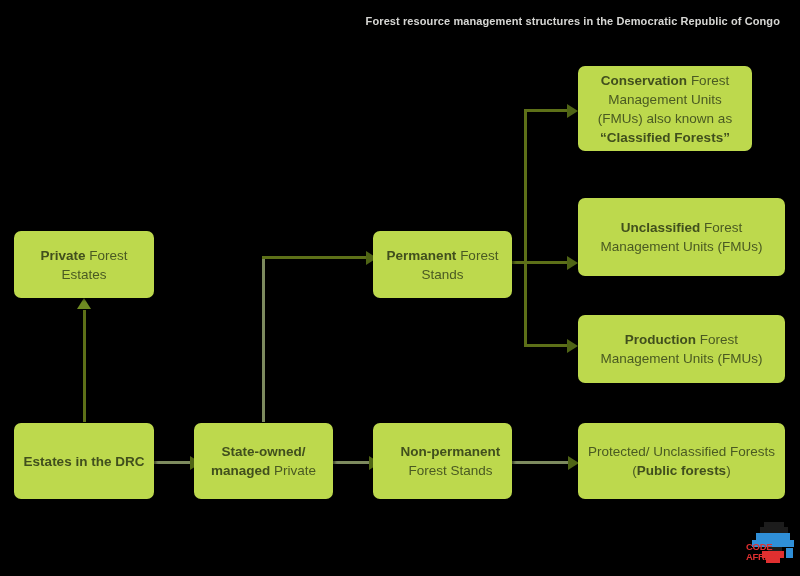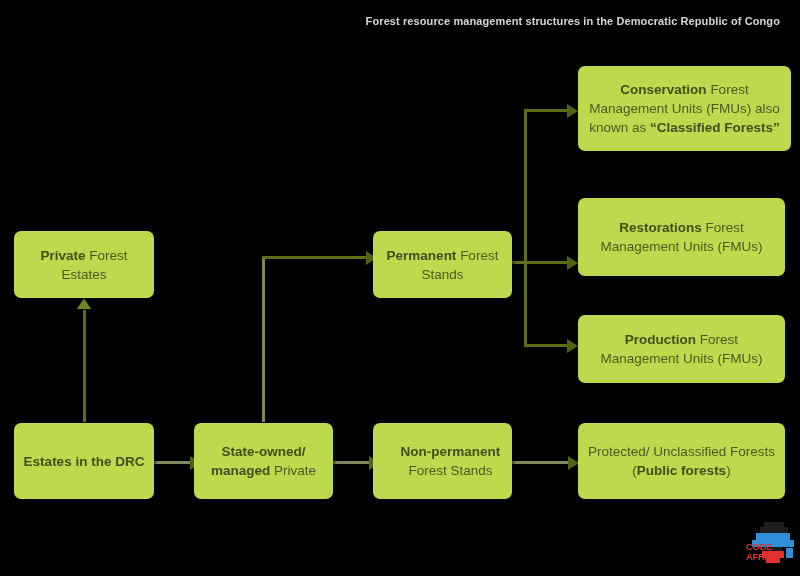--- a/index.html
+++ b/index.html
@@ -175,27 +175,27 @@
   <div class="node" style="left:373px; top:231px; width:139px; height:67px;">
     <span class="txt"><b>Permanent</b><span> Forest Stands</span></span>
   </div>
 
   
   <div class="node" style="left:373px; top:423px; width:139px; height:76px;padding-left:24px;">
     <span class="txt"><b>Non-permanent</b><span> Forest Stands</span></span>
   </div>
 
   
-  <div class="node" style="left:578px; top:66px; width:213px; height:85px;">
+  <div class="node" style="left:578px; top:66px; width:174px; height:85px;">
     <span class="txt"><b>Conservation</b><span> Forest Management Units (FMUs) also known as </span><b>“Classified Forests”</b></span>
   </div>
 
   
   <div class="node" style="left:578px; top:198px; width:207px; height:78px;">
-    <span class="txt"><b>Restorations</b><span> Forest Management Units (FMUs)</span></span>
+    <span class="txt"><b>Unclassified</b><span> Forest Management Units (FMUs)</span></span>
   </div>
 
   
   <div class="node" style="left:578px; top:315px; width:207px; height:68px;">
     <span class="txt"><b>Production</b><span> Forest Management Units (FMUs)</span></span>
   </div>
 
   
   <div class="node" style="left:578px; top:423px; width:207px; height:76px;">
     <span class="txt"><span>Protected/ Unclassified Forests (</span><b>Public forests</b><span>)</span></span>

